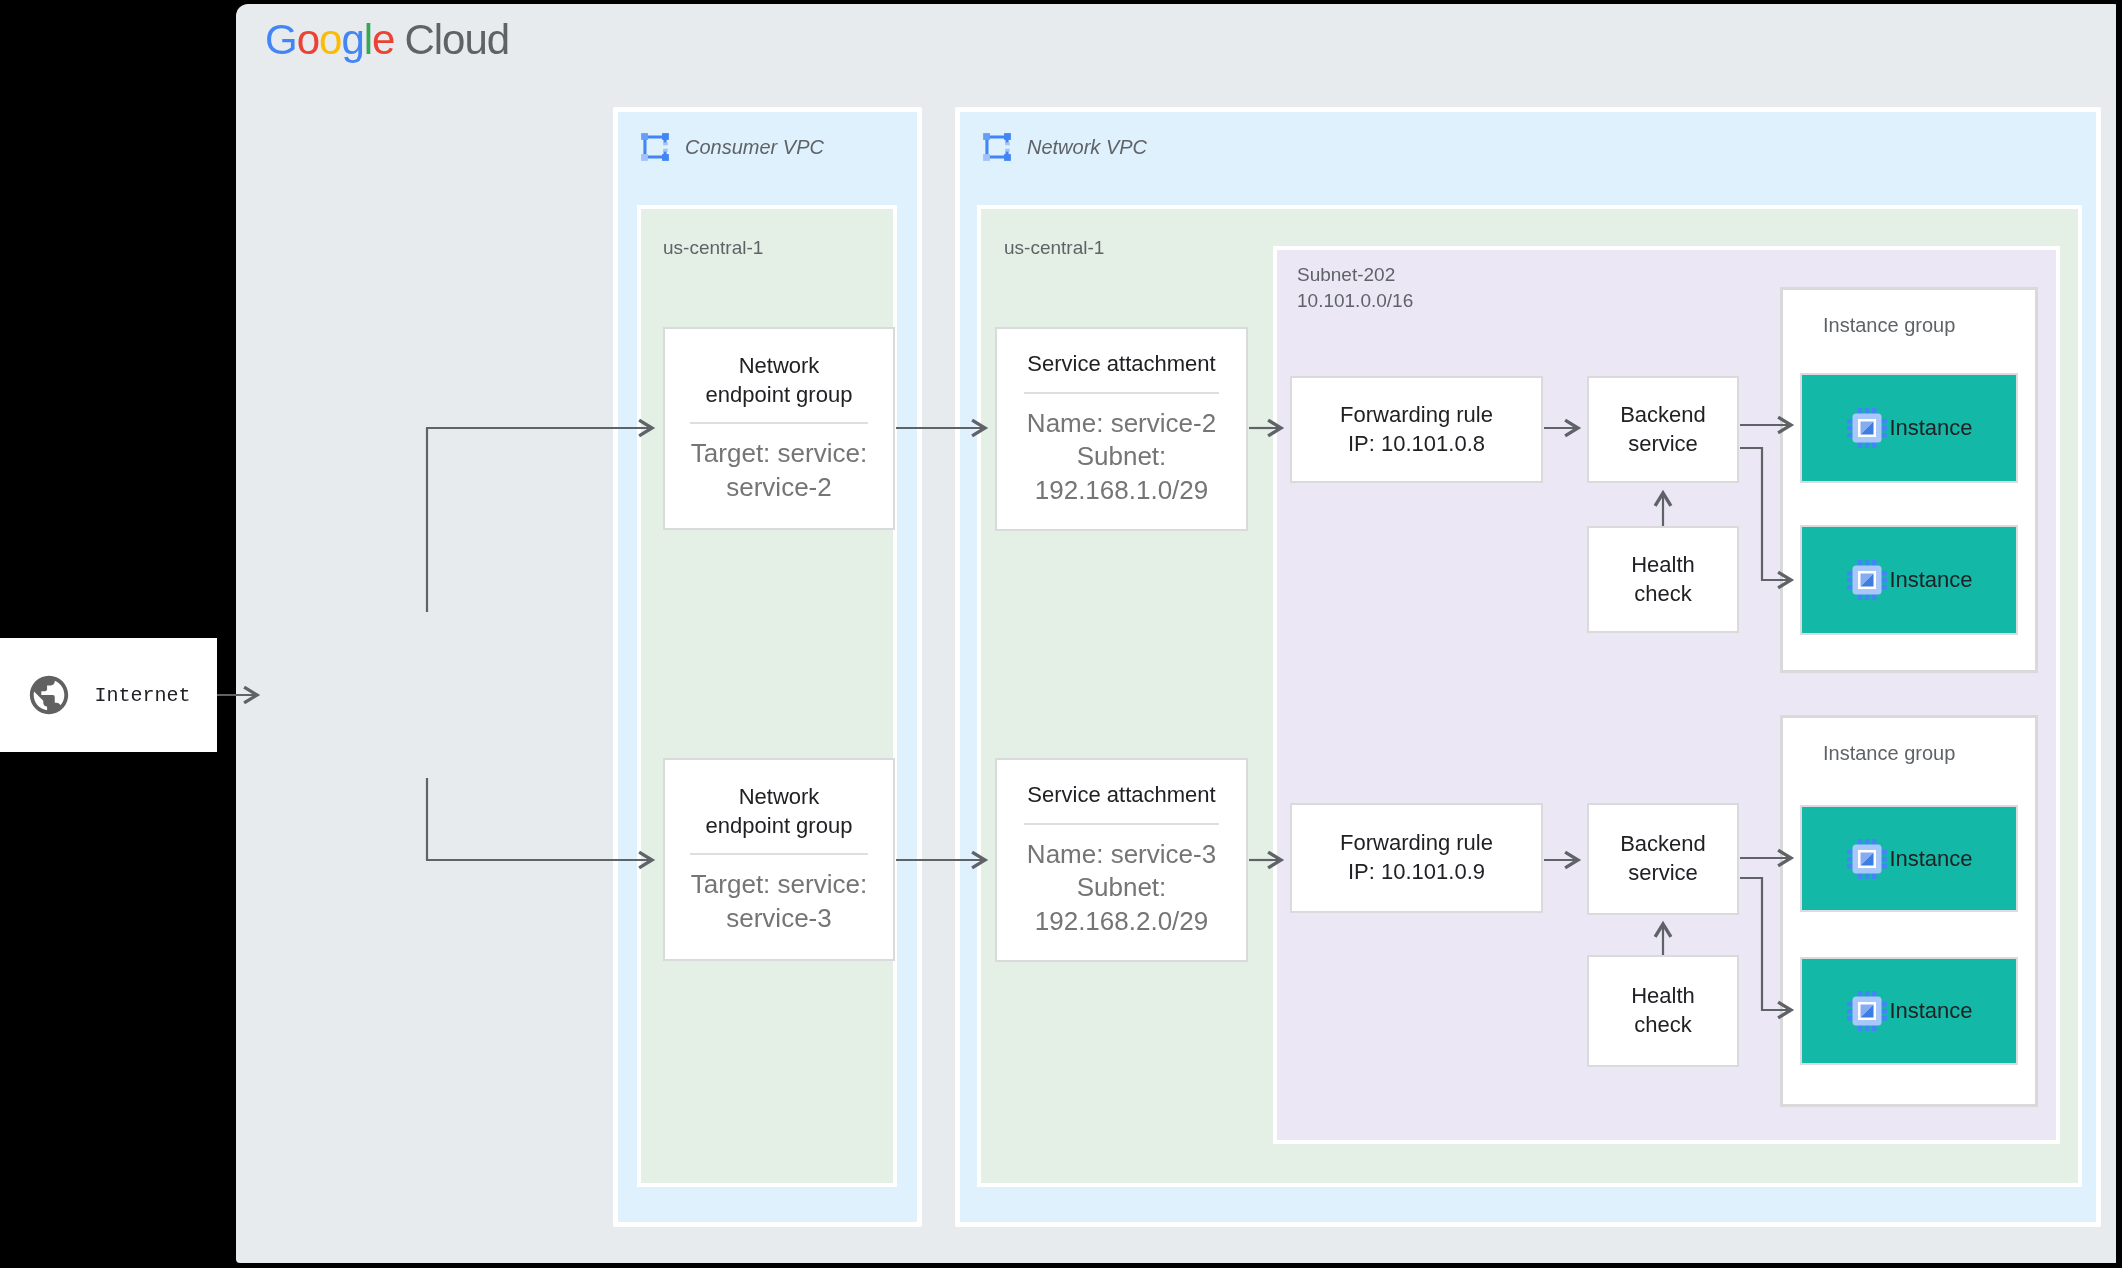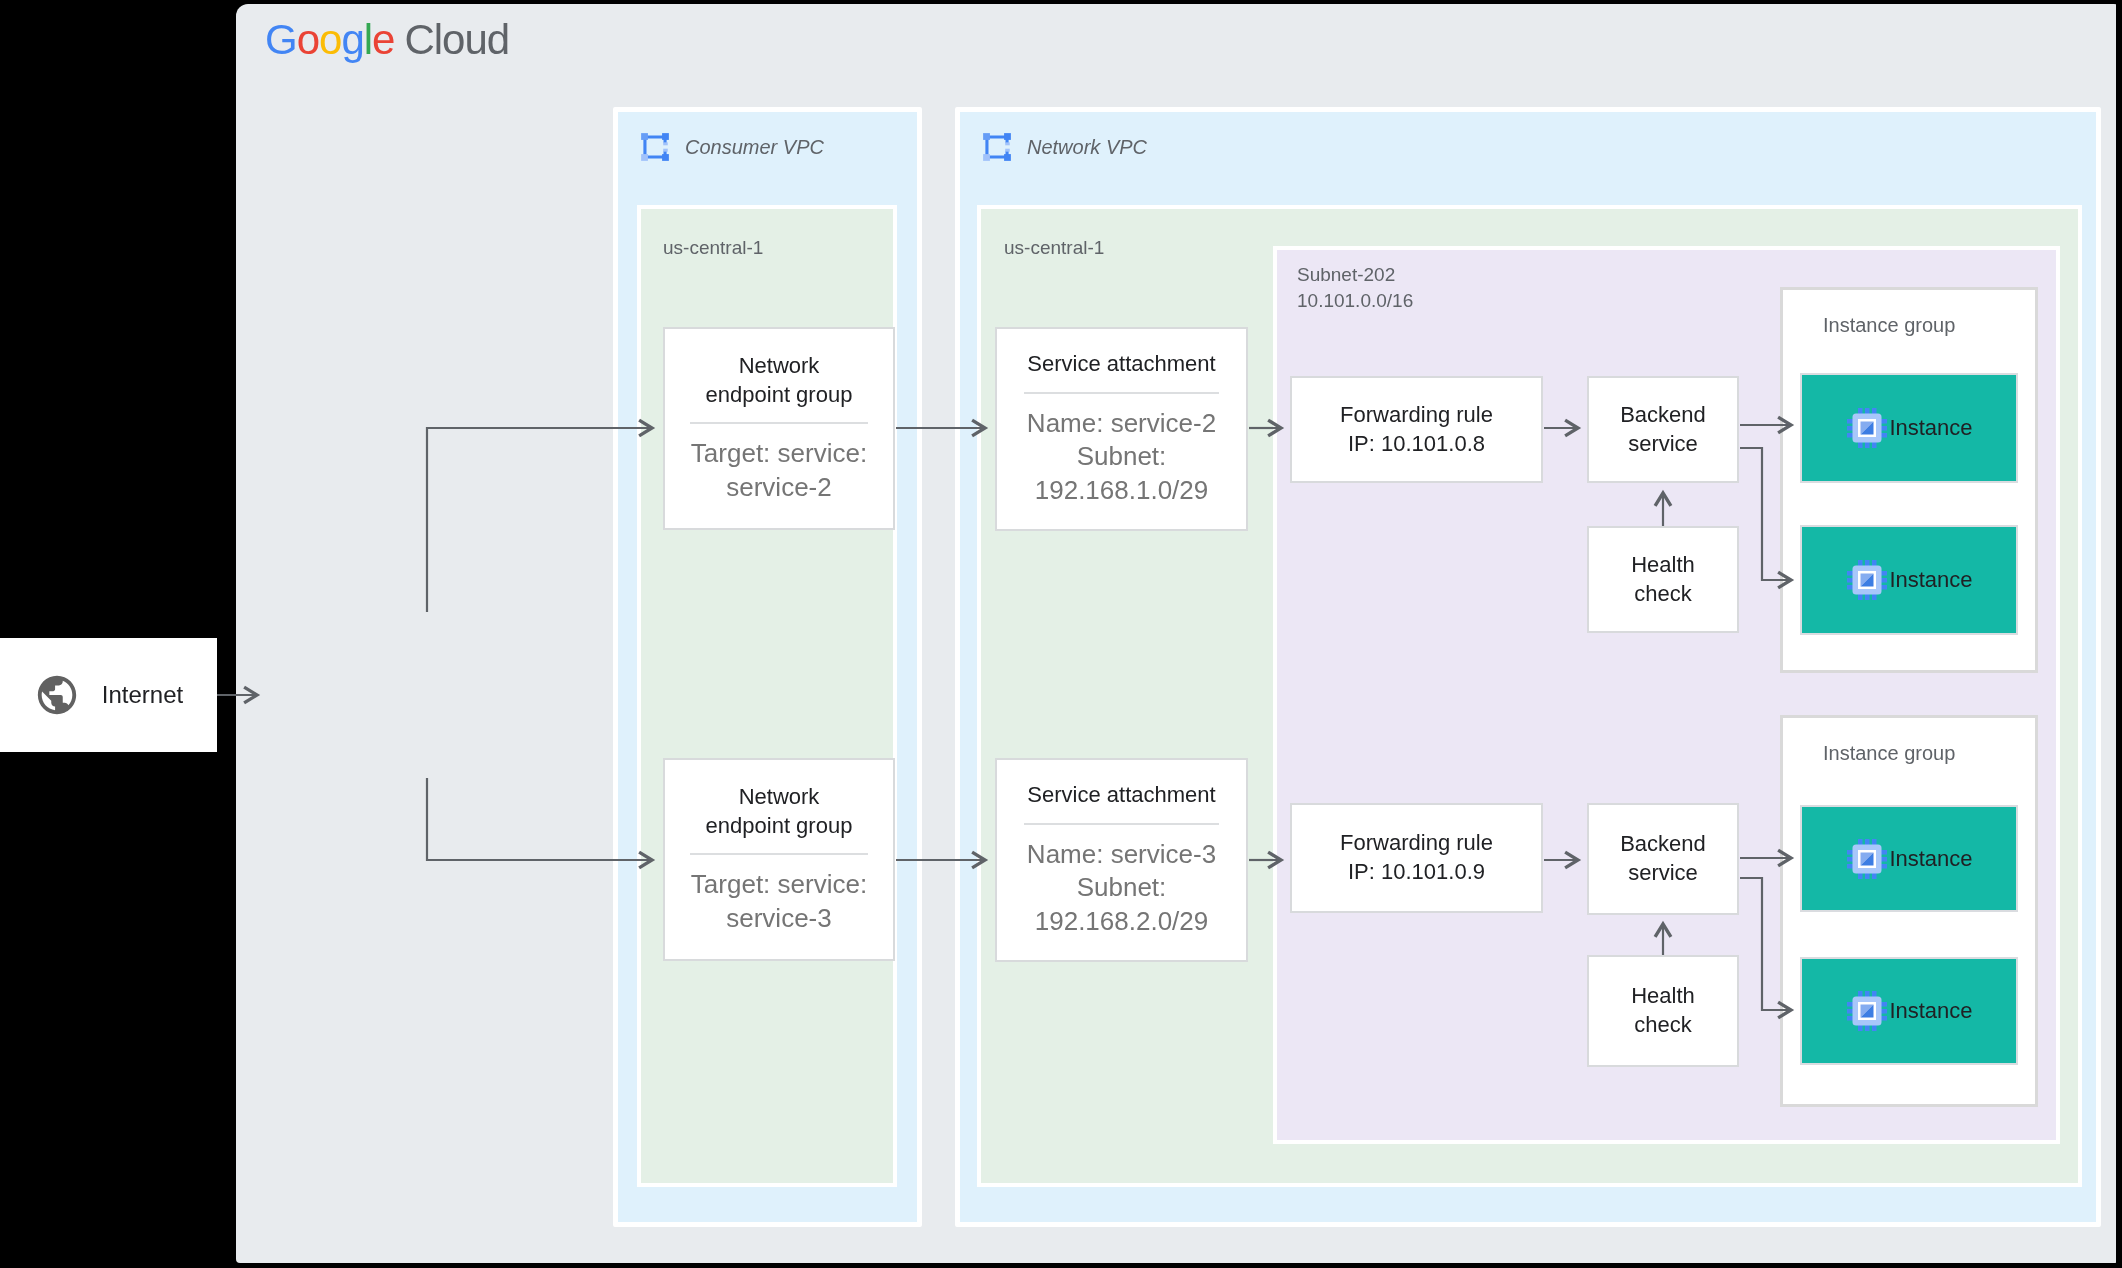--- a/index.html
+++ b/index.html
@@ -106,21 +106,21 @@
         <div class="zone-label" style="left:20px;top:12px;">Subnet-202
 10.101.0.0/16</div>
       </div>
     </div>
   </div>
 
   <div class="card shadowed" style="left:0px;top:638px;width:217px;height:114px;flex-direction:row;gap:22px;">
     <svg width="46" height="46" viewBox="0 0 24 24">
       <path fill="#616161" d="M12 2C6.48 2 2 6.48 2 12s4.48 10 10 10 10-4.48 10-10S17.52 2 12 2zm-1 17.93c-3.95-.49-7-3.85-7-7.93 0-.62.08-1.21.21-1.79L9 15v1c0 1.1.9 2 2 2v1.93zm6.9-2.54c-.26-.81-1-1.39-1.9-1.39h-1v-3c0-.55-.45-1-1-1H8v-2h2c.55 0 1-.45 1-1V7h2c1.1 0 2-.9 2-2v-.41c2.93 1.19 5 4.06 5 7.41 0 2.08-.8 3.97-2.1 5.39z"></path>
     </svg>
-    <span class="inst-label" style="font-size:24px;">Internet</span>
+    <span class="inst-label" style="font-size:20px;font-family:Liberation Mono, monospace;">Internet</span>
   </div>
 
 
   <div class="card" style="left:663px;top:327px;width:232px;height:203px;">
     <span class="title">Network
 endpoint group</span>
     <div class="divider"></div>
     <span class="sub">Target: service:
 service-2</span>
   </div>

